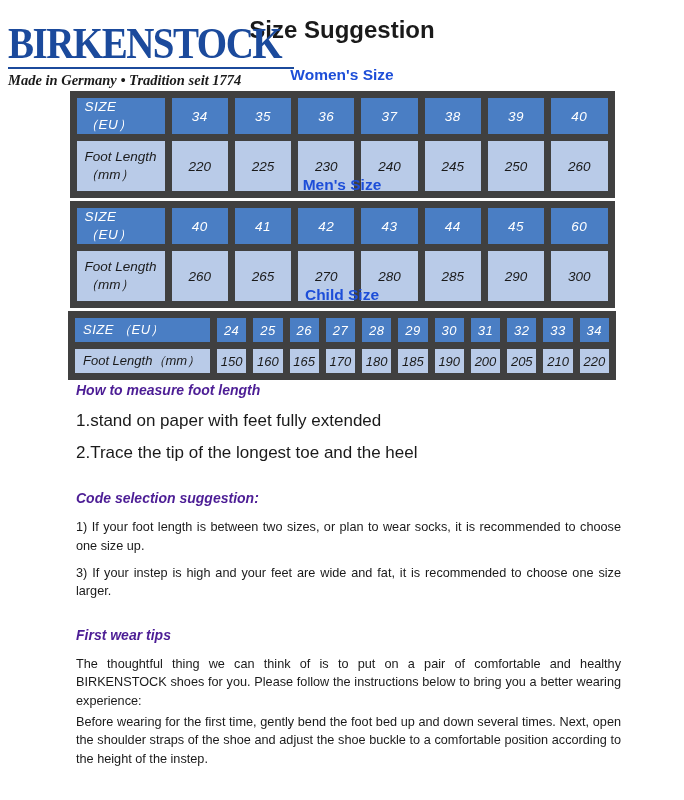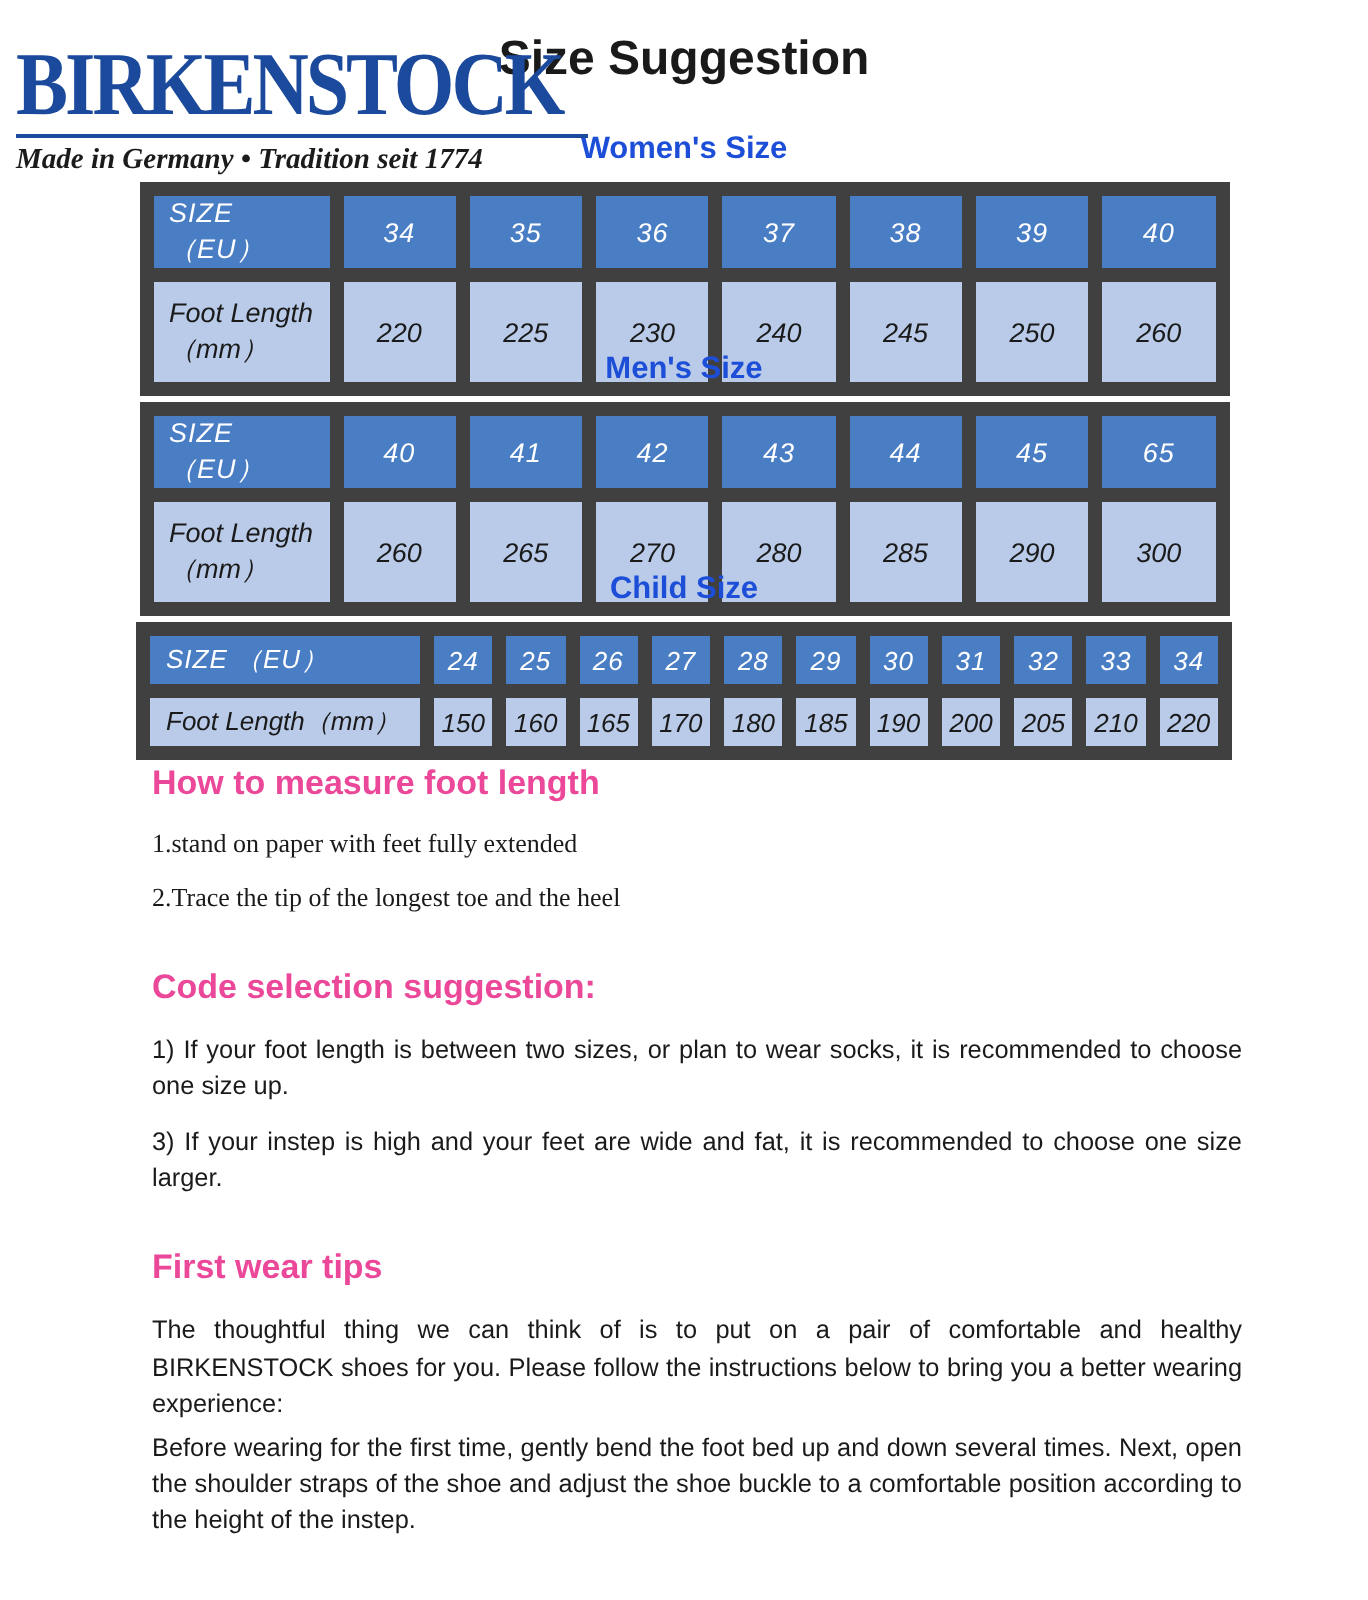--- a/index.html
+++ b/index.html
@@ -135,32 +135,32 @@
   #child-table thead th { height: 24px; }
 
   
   .content {
     position: absolute;
     left: 76px;
     top: 382px;
     width: 545px;
   }
   .h2 {
-    font-size: 17px;
-    font-weight: bold;
-    color: #ec4899;
+    font-size: 14px;
+    font-weight: bold;
+    color: #4c1d95;
     margin: 0 0 12px 0;
+    font-style: italic;
   }
   .h2.spaced { margin-top: 26px; }
   .step {
-    font-size: 13px;
+    font-size: 17px;
     color: #1a1a1a;
     margin-bottom: 10px;
     line-height: 1.3;
-    font-family: Liberation Serif, serif;
   }
   .para {
     font-size: 12.7px;
     color: #1a1a1a;
     margin-bottom: 9px;
     line-height: 1.45;
     text-align: justify;
   }
   .para-tight { margin-bottom: 3px; }
 </style>
@@ -235,21 +235,21 @@
       </colgroup>
       <thead>
         <tr>
           <th class="label-cell">SIZE （EU）</th>
           <th>40</th>
           <th>41</th>
           <th>42</th>
           <th>43</th>
           <th>44</th>
           <th>45</th>
-          <th>65</th>
+          <th>60</th>
         </tr>
       </thead>
       <tbody>
         <tr>
           <td class="label-cell label-cell-2line">
             <div>Foot Length</div>
             <div>（mm）</div>
           </td>
           <td class="label-cell-2line">260</td>
           <td class="label-cell-2line">265</td>

